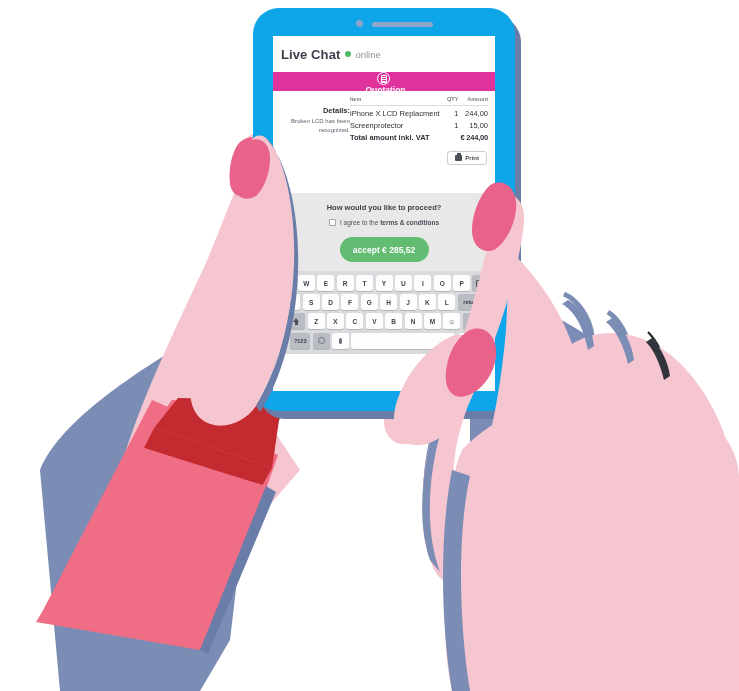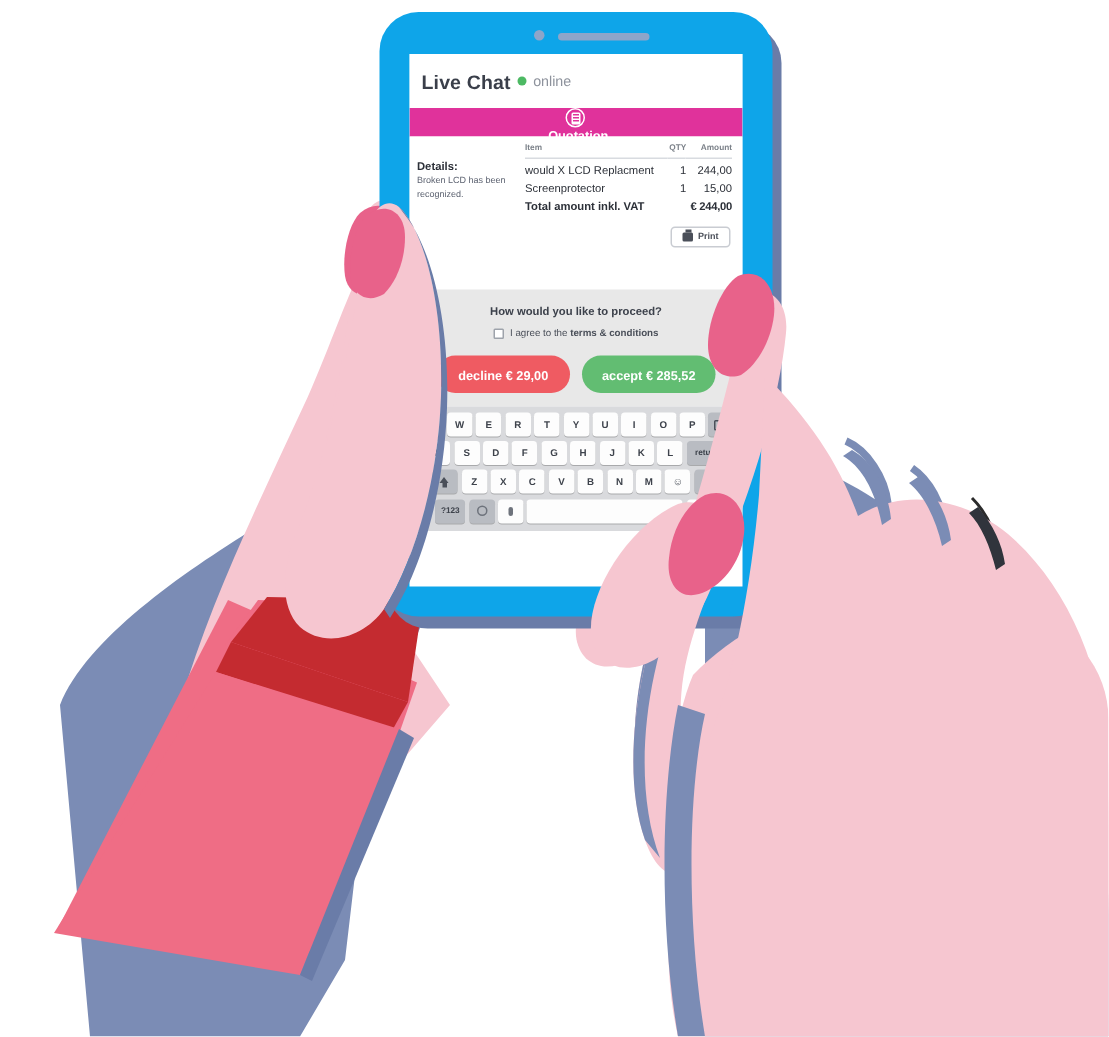--- a/index.html
+++ b/index.html
@@ -76,21 +76,21 @@
   .q-label { font-size: 8.5px; font-weight: bold; margin-left: 4px; }
   .q-ref {
     font-size: 5.5px; margin-left: 16px; padding-left: 6px;
     border-left: 1px solid rgba(255,255,255,.75);
     letter-spacing: .1px; white-space: nowrap;
   }
   .q-time { font-size: 8px; font-weight: bold; margin-left: auto; text-align: center; }
 
   
   .quote-body { background: #fff; padding: 5px 7px 0 5px; display: flex; }
-  .details-col { width: 72px; flex: 0 0 auto; padding-top: 10px; }
+  .details-col { width: 72px; flex: 0 0 auto; padding-top: 10px; text-align: right; }
   .det-title { font-size: 7.5px; font-weight: bold; color: #2c3038; }
   .det-text { font-size: 6px; color: #5c6270; line-height: 1.45; margin-top: 2px; }
 
   .table-col { flex: 1 1 auto; }
   table.items { width: 100%; border-collapse: collapse; }
   table.items th {
     font-size: 5.5px; font-weight: bold; color: #7b8189;
     text-align: left; padding: 0 0 3px 0;
     border-bottom: 1px solid #d8dbe0;
   }
@@ -244,21 +244,21 @@
           <table class="items">
             <thead>
               <tr>
                 <th>Item</th>
                 <th class="num">QTY</th>
                 <th class="num">Amount</th>
               </tr>
             </thead>
             <tbody>
               <tr>
-                <td>would X LCD Replacment</td>
+                <td>iPhone X LCD Replacment</td>
                 <td class="num">1</td>
                 <td class="num">244,00</td>
               </tr>
               <tr>
                 <td>Screenprotector</td>
                 <td class="num">1</td>
                 <td class="num">15,00</td>
               </tr>
               <tr class="tot-row">
                 <td colspan="2">Total amount inkl. VAT</td>
@@ -277,21 +277,20 @@
       </div>
       <div class="white-fill"></div>
 
       <div class="proceed">
         <div class="proc-q">How would you like to proceed?</div>
         <div class="agree">
           <span class="cbox"></span>
           <span class="agree-label"><span>I agree to the </span><b>terms &amp; conditions</b></span>
         </div>
         <div class="btn-row">
-          <button class="btn-pill btn-decline">decline € 29,00</button>
           <button class="btn-pill btn-accept">accept € 285,52</button>
         </div>
       </div>
 
       <div class="kbd">
         <div class="krow">
           <span class="key">Q</span>
           <span class="key">W</span>
           <span class="key">E</span>
           <span class="key">R</span>

